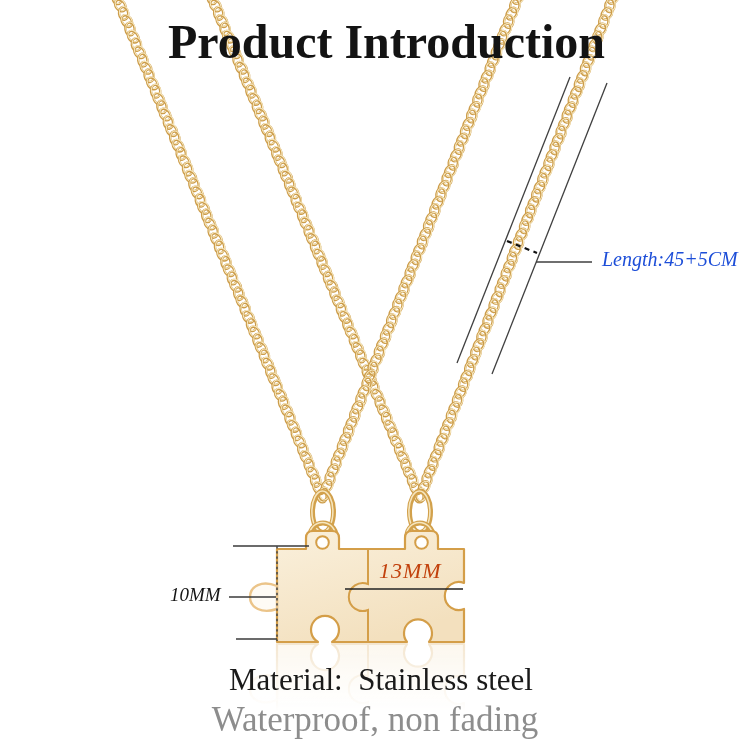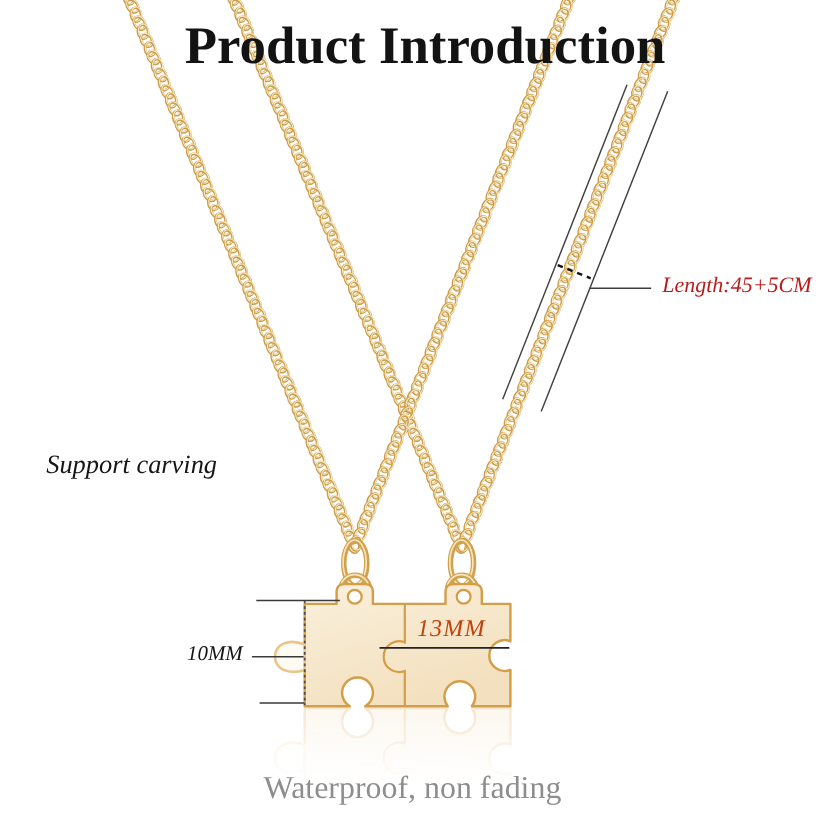--- a/index.html
+++ b/index.html
@@ -5,26 +5,26 @@
   html,body{margin:0;padding:0;}
   body{
     width:750px;height:750px;position:relative;overflow:hidden;
     background:#ffffff;
     font-family:"Liberation Serif","DejaVu Serif",serif;
   }
   #stage{position:absolute;left:0;top:0;width:750px;height:750px;}
   svg{position:absolute;left:0;top:0;}
   .txt{position:absolute;color:#141414;white-space:pre;}
   #title{left:168px;top:14px;font-size:48px;font-weight:600;letter-spacing:0px;color:#131313;}
-  #length-label{left:602px;top:248px;font-size:20px;font-style:italic;color:#b91c1c;}
+  #length-label{left:602px;top:248px;font-size:20px;font-style:italic;color:#1d4ed8;}
   #support-label{left:42px;top:410px;font-size:24px;font-style:italic;color:#161616;}
   #mm10-label{left:170px;top:584px;font-size:19px;font-style:italic;color:#151515;text-align:center;}
   #mm13-label{left:379px;top:558px;font-size:22px;font-style:italic;color:#c2410c;letter-spacing:1px;}
   #material-label{left:0;right:0;top:662px;text-align:center;padding-left:12px;font-size:31px;color:#1a1a1a;}
-  #waterproof-label{left:0;right:0;top:700px;text-align:center;font-size:29px;color:#8d8d8d;}
+  #waterproof-label{left:0;right:0;top:700px;text-align:center;font-size:35px;color:#8d8d8d;}
 </style>
 </head>
 <body>
 
 <div id="stage">
 
   <svg id="art" width="750" height="750" viewBox="0 0 750 750">
     <defs>
       <linearGradient id="pfill" x1="0" y1="0" x2="0.5" y2="1">
         <stop offset="0" stop-color="#FAF0DC"></stop>
@@ -621,17 +621,17 @@
     <g stroke="#3f3f3f" stroke-width="1.3" fill="none">
       <line x1="570" y1="77" x2="457" y2="363"></line>
       <line x1="607" y1="83" x2="492" y2="374"></line>
       <line x1="507" y1="241" x2="537" y2="253" stroke="#111" stroke-width="2.2" stroke-dasharray="5 4.5"></line>
       <line x1="536" y1="262" x2="592" y2="262"></line>
     </g>
   </svg>
 
   <div class="txt" id="title">Product Introduction</div>
   <div class="txt" id="length-label">Length:45+5CM</div>
-  <div class="txt" id="support-label">Support carving</div>
   <div class="txt" id="mm10-label">10MM</div>
   <div class="txt" id="mm13-label">13MM</div>
+  <div class="txt" id="material-label">Material:  Stainless steel</div>
   <div class="txt" id="waterproof-label">Waterproof, non fading</div>
 </div>
 
 </body></html>

